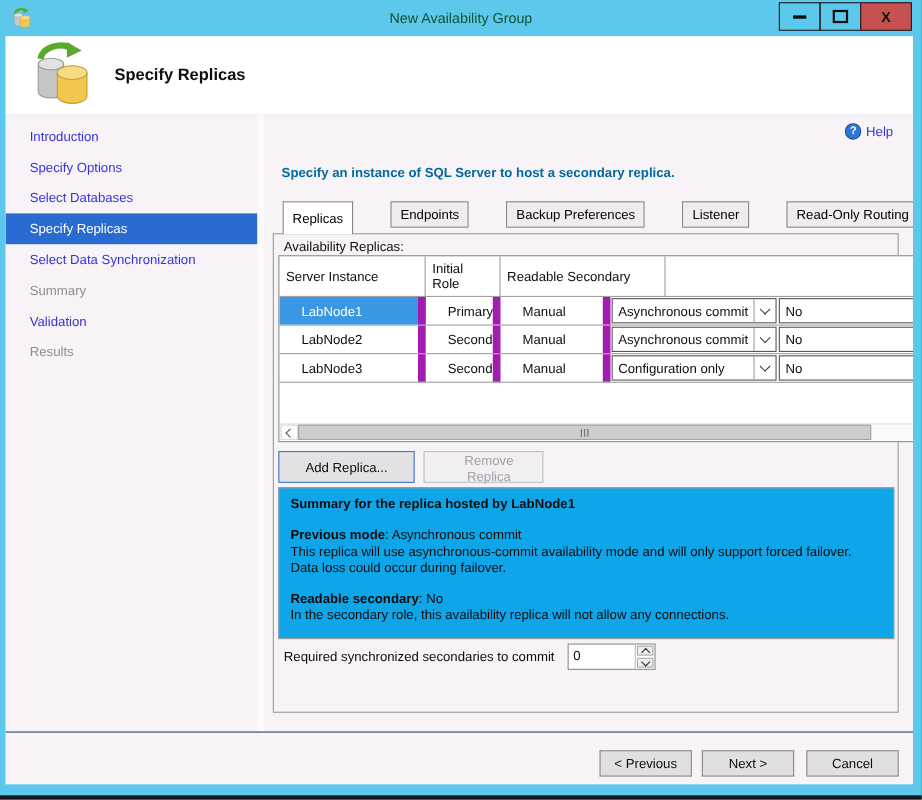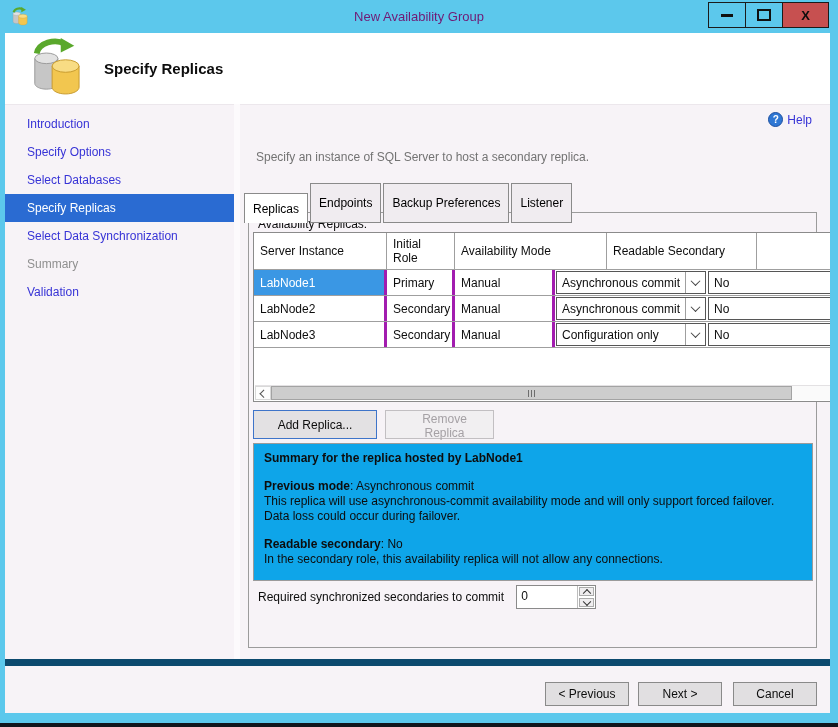--- a/index.html
+++ b/index.html
@@ -8,21 +8,21 @@
     background:#12151c;
     font-family:"Liberation Sans",sans-serif;
     -webkit-font-smoothing:antialiased;
   }
   .window{position:absolute;top:0;left:0;right:0;bottom:4px;background:#5cc8ec;}
 
   
   .titlebar{position:absolute;top:0;left:0;right:0;height:33px;}
   .app-icon{position:absolute;left:10px;top:7px;width:19px;height:19px;}
   .win-title{position:absolute;left:0;right:0;top:0;height:33px;line-height:33px;
-    text-align:center;font-size:13px;color:#701a75;pointer-events:none;}
+    text-align:center;font-size:13px;color:#14532d;pointer-events:none;}
   .controls{position:absolute;top:2px;right:9px;display:flex;}
   .ctrl{width:38px;height:26px;margin-left:-1px;border:1px solid #1b1b1b;background:transparent;
     display:flex;align-items:center;justify-content:center;padding:0;box-sizing:border-box;cursor:pointer;}
   .ctrl.close{width:47px;background:#c75050;}
   .min-glyph{display:block;width:12px;height:3px;background:#101010;}
   .max-glyph{display:block;width:10px;height:8px;border:2px solid #101010;background:transparent;}
   .close-glyph{font-size:13px;font-weight:bold;color:#0d0d0d;}
 
   
   .frame{position:absolute;top:33px;left:5px;right:8px;bottom:10px;background:#f7f3f7;overflow:hidden;}
@@ -42,42 +42,42 @@
   .side-item.disabled{color:#8f8f8f;}
 
   .main{position:absolute;left:235px;right:0;top:0;bottom:0;}
 
   
   .help{position:absolute;top:8px;right:18px;display:flex;align-items:center;font-size:12px;color:#3733d6;cursor:pointer;}
   .help-icon{width:15px;height:15px;border-radius:50%;background:#2f77d4;border:1px solid #1d4fa0;
     color:#fff;font-size:10px;font-weight:bold;display:flex;align-items:center;justify-content:center;
     margin-right:4px;box-sizing:border-box;}
 
-  .instruction{position:absolute;left:16px;top:46px;font-size:12px;font-weight:normal;color:#737373;}
-
-  
-  .tabs{position:absolute;left:4px;top:79px;display:flex;align-items:flex-end;z-index:3;}
-  .tab{height:40px;padding:0 8px;background:#f0ecf0;border:1px solid #8a8a8a;margin-right:2px;
+  .instruction{position:absolute;left:16px;top:46px;font-size:12px;font-weight:bold;color:#0369a1;}
+
+  
+  .tabs{position:absolute;left:17px;top:79px;display:flex;align-items:flex-start;z-index:3;gap:32px;}
+  .tab{height:24px;padding:0 8px;background:#f0ecf0;border:1px solid #8a8a8a;margin-right:2px;
     display:flex;align-items:center;font-size:12px;box-sizing:border-box;cursor:pointer;white-space:nowrap;}
   .tab.active{height:30px;background:#ffffff;border-bottom:none;}
 
   
   .panel{position:absolute;left:8px;top:108px;width:569px;height:436px;border:1px solid #9b9b9b;
     box-sizing:border-box;background:#f7f3f7;}
   .replicas-label{position:absolute;left:9px;top:4px;font-size:12px;color:#0d0d0d;}
 
   
   .grid{position:absolute;left:4px;top:19px;width:608px;height:170px;border:1px solid #8b8b8b;
     background:#ffffff;overflow:hidden;box-sizing:border-box;}
   .grid-head{display:flex;height:37px;border-bottom:1px solid #9f9f9f;width:720px;box-sizing:border-box;}
   .gh-cell{border-right:1px solid #9f9f9f;display:flex;align-items:center;padding-left:6px;
     font-size:12px;line-height:14px;white-space:pre-line;box-sizing:border-box;color:#0d0d0d;}
   .grid-row{display:flex;height:26px;border-bottom:1px solid #9f9f9f;width:720px;box-sizing:border-box;}
-  .g-cell{border-right:3px solid #a21caf;font-size:12px;display:flex;align-items:center;
-    padding-left:6px;box-sizing:border-box;white-space:nowrap;overflow:hidden;color:#0d0d0d;}
+  .g-cell{border-right:7px solid #a21caf;font-size:12px;display:flex;align-items:center;
+    padding-left:20px;box-sizing:border-box;white-space:nowrap;overflow:hidden;color:#0d0d0d;}
   .g-cell.selected{background:#3a97e4;color:#ffffff;}
   .c1{width:133px;} .c2{width:68px;} .c3{width:100px;} .c4{width:152px;} .c5{width:150px;}
   .combo-cell{padding:1px;border-right:none;justify-content:center;}
   .combo{flex:1;height:100%;border:1px solid #565656;background:#fff;display:flex;align-items:center;
     padding-left:5px;box-sizing:border-box;cursor:pointer;}
   .combo .chev{margin-left:auto;width:19px;align-self:stretch;border-left:1px solid #9f9f9f;
     display:flex;align-items:center;justify-content:center;}
   .chev::after{content:"";width:6px;height:6px;border-left:1.5px solid #444;border-bottom:1.5px solid #444;
     transform:rotate(-45deg) translate(1px,-1px);}
 
@@ -110,21 +110,21 @@
   .spin{margin-left:12px;width:80px;height:24px;border:1px solid #8a8a8a;background:#fff;display:flex;box-sizing:border-box;}
   .spin-value{flex:1;padding:3px 0 0 4px;font-size:12px;}
   .spin-btns{width:17px;border-left:1px solid #bdbdbd;display:flex;flex-direction:column;}
   .spin-btn{flex:1;background:#efedef;border:1px solid #ababab;margin:1px;position:relative;cursor:pointer;padding:0;}
   .spin-up::after,.spin-down::after{content:"";position:absolute;left:50%;top:50%;width:5px;height:5px;
     border-left:1.4px solid #333;border-top:1.4px solid #333;}
   .spin-up::after{transform:translate(-50%,-30%) rotate(45deg);}
   .spin-down::after{transform:translate(-50%,-70%) rotate(225deg);}
 
   
-  .footer{position:absolute;left:0;right:0;bottom:0;height:47px;border-top:7px solid #0c4a6e;}
+  .footer{position:absolute;left:0;right:0;bottom:0;height:47px;border-top:1px solid #0c4a6e;}
   .f-btn{position:absolute;top:16px;width:84px;height:24px;background:#e1dfe1;border:1px solid #8a8a8a;
     font-size:12px;color:#0d0d0d;box-sizing:border-box;cursor:pointer;}
   .f-prev{left:540px;} .f-next{left:633px;} .f-cancel{left:728px;}
 </style>
 </head>
 <body>
 
 <div class="window">
 
   <div class="titlebar">
@@ -185,20 +185,23 @@
           </div>
         <div class="side-item link">
             <span>Select Data Synchronization</span>
           </div>
         <div class="side-item disabled">
             <span>Summary</span>
           </div>
         <div class="side-item link">
             <span>Validation</span>
           </div>
+        <div class="side-item disabled">
+            <span>Results</span>
+          </div>
       </div>
       <div class="side-divider"></div>
 
       <div class="main">
 
         <span class="help">
           <span class="help-icon">?</span>
           <span>Help</span>
         </span>
 
@@ -209,33 +212,35 @@
               <span>Replicas</span>
             </div>
           <div class="tab">
               <span>Endpoints</span>
             </div>
           <div class="tab">
               <span>Backup Preferences</span>
             </div>
           <div class="tab">
               <span>Listener</span>
+            </div>
+          <div class="tab">
+              <span>Read-Only Routing</span>
             </div>
         </div>
 
         <div class="panel">
 
           <div class="replicas-label">Availability Replicas:</div>
 
           <div class="grid">
             <div class="grid-head">
               <div class="gh-cell c1">Server Instance</div>
               <div class="gh-cell c2">Initial
 Role</div>
-              <div class="gh-cell c4">Availability Mode</div>
               <div class="gh-cell c5">Readable Secondary</div>
             </div>
 
             <div class="grid-row">
               <div class="g-cell c1 selected">LabNode1</div>
               <div class="g-cell c2">Primary</div>
               <div class="g-cell c3">Manual</div>
               <div class="g-cell c4 combo-cell">
                 <span class="combo">
                   <span>Asynchronous commit</span>

